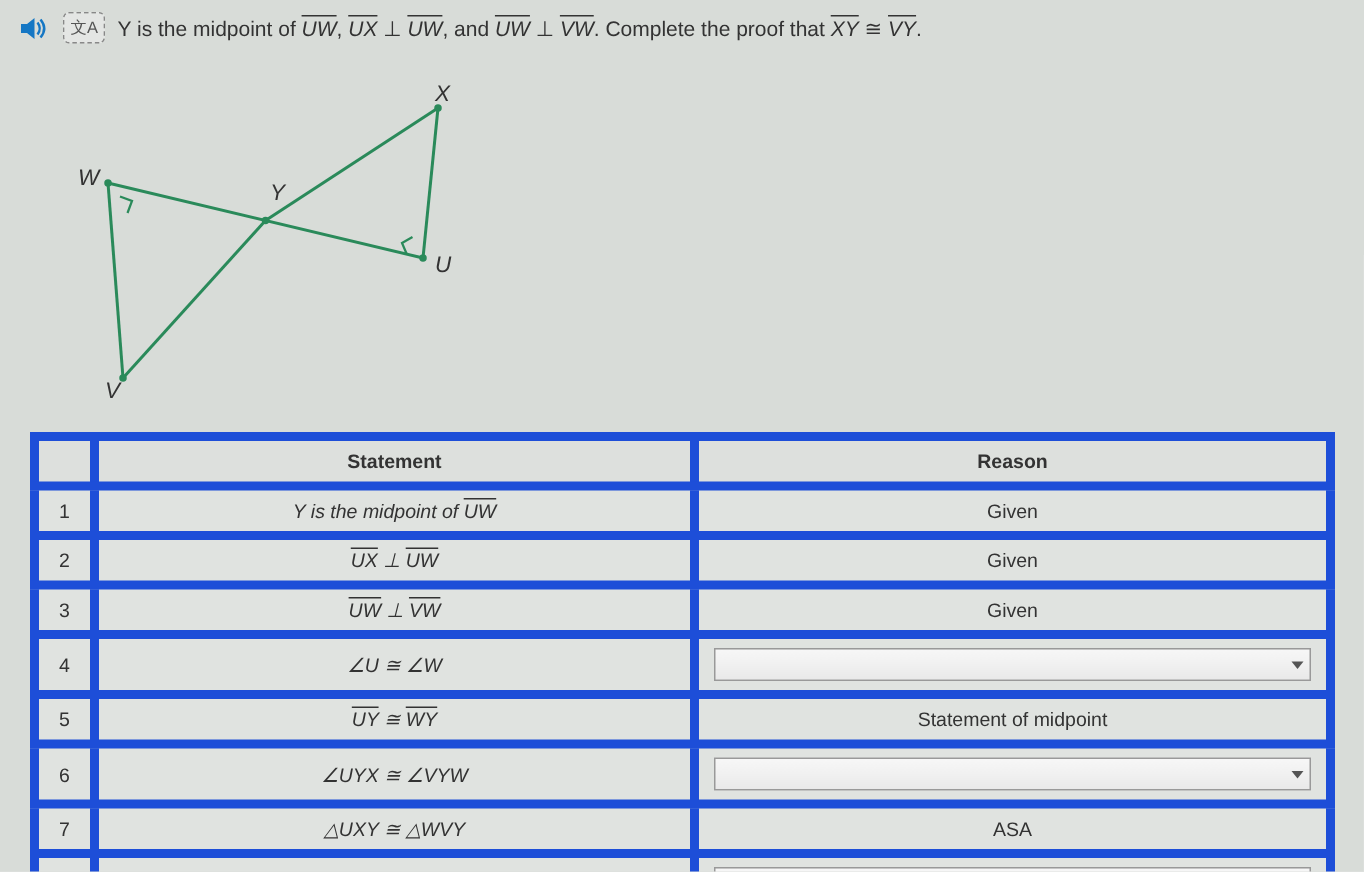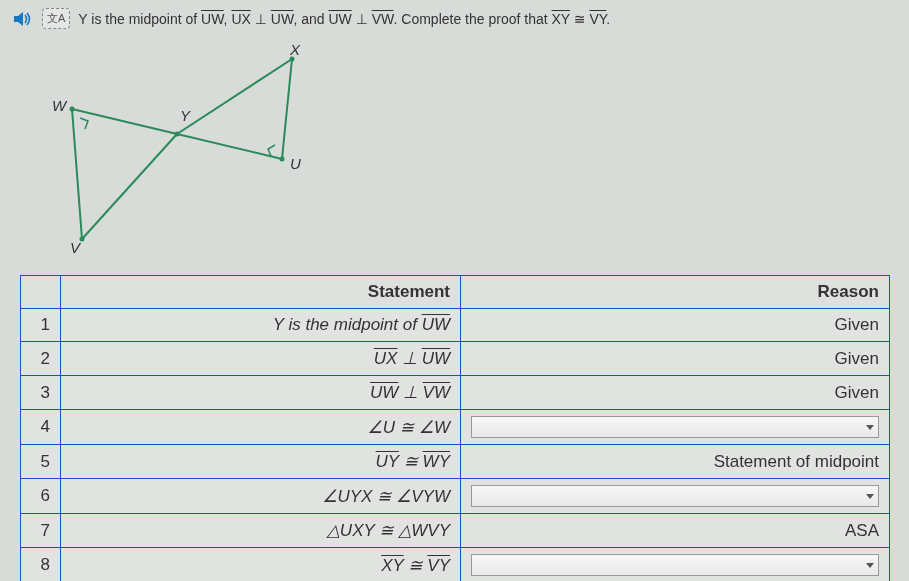--- a/index.html
+++ b/index.html
@@ -10,38 +10,39 @@
       height: 581px;
       padding: 8px 12px;
       color: #333;
       font-size: 14px;
       position: relative;
     }
     .top-row {
       display: flex;
       align-items: center;
       gap: 8px;
-      margin-bottom: 10px;
+      margin-bottom: 23px;
     }
     .speaker-icon svg { display:block; }
     .translate-icon {
       border: 1px dashed #888;
       border-radius: 4px;
       padding: 2px 4px;
       font-size: 11px;
       color: #555;
       background: rgba(255,255,255,0.3);
       cursor: pointer;
     }
     .prompt {
       flex: 1;
       color: #333;
     }
     .overline {
       text-decoration: overline;
+      font-style: italic;
     }
     .diagram-area {
       width: 320px;
       height: 220px;
       position: relative;
       margin: 6px 0 16px 20px;
     }
     .diagram-area svg { position:absolute; top:0; left:0; }
     .pt-label {
       position: absolute;
@@ -50,25 +51,25 @@
       color: #333;
       font-size: 15px;
     }
     .proof-table {
       width: 870px;
       border-collapse: collapse;
       background: #e0e3e0;
       margin: 0 8px;
     }
     .proof-table th, .proof-table td {
-      border: 1px solid #1d4ed8;
+      border: 6px solid #1d4ed8;
       padding: 6px 10px;
-      text-align: right;
+      text-align: center;
       vertical-align: middle;
-      font-size: 17px;
+      font-size: 13px;
     }
     .proof-table th {
       background: #dde0dd;
       font-weight: bold;
     }
     .col-num { width: 40px; text-align: center; }
     .col-stmt { width: 400px; }
     .col-reason { }
     .reason-select {
       width: 100%;

